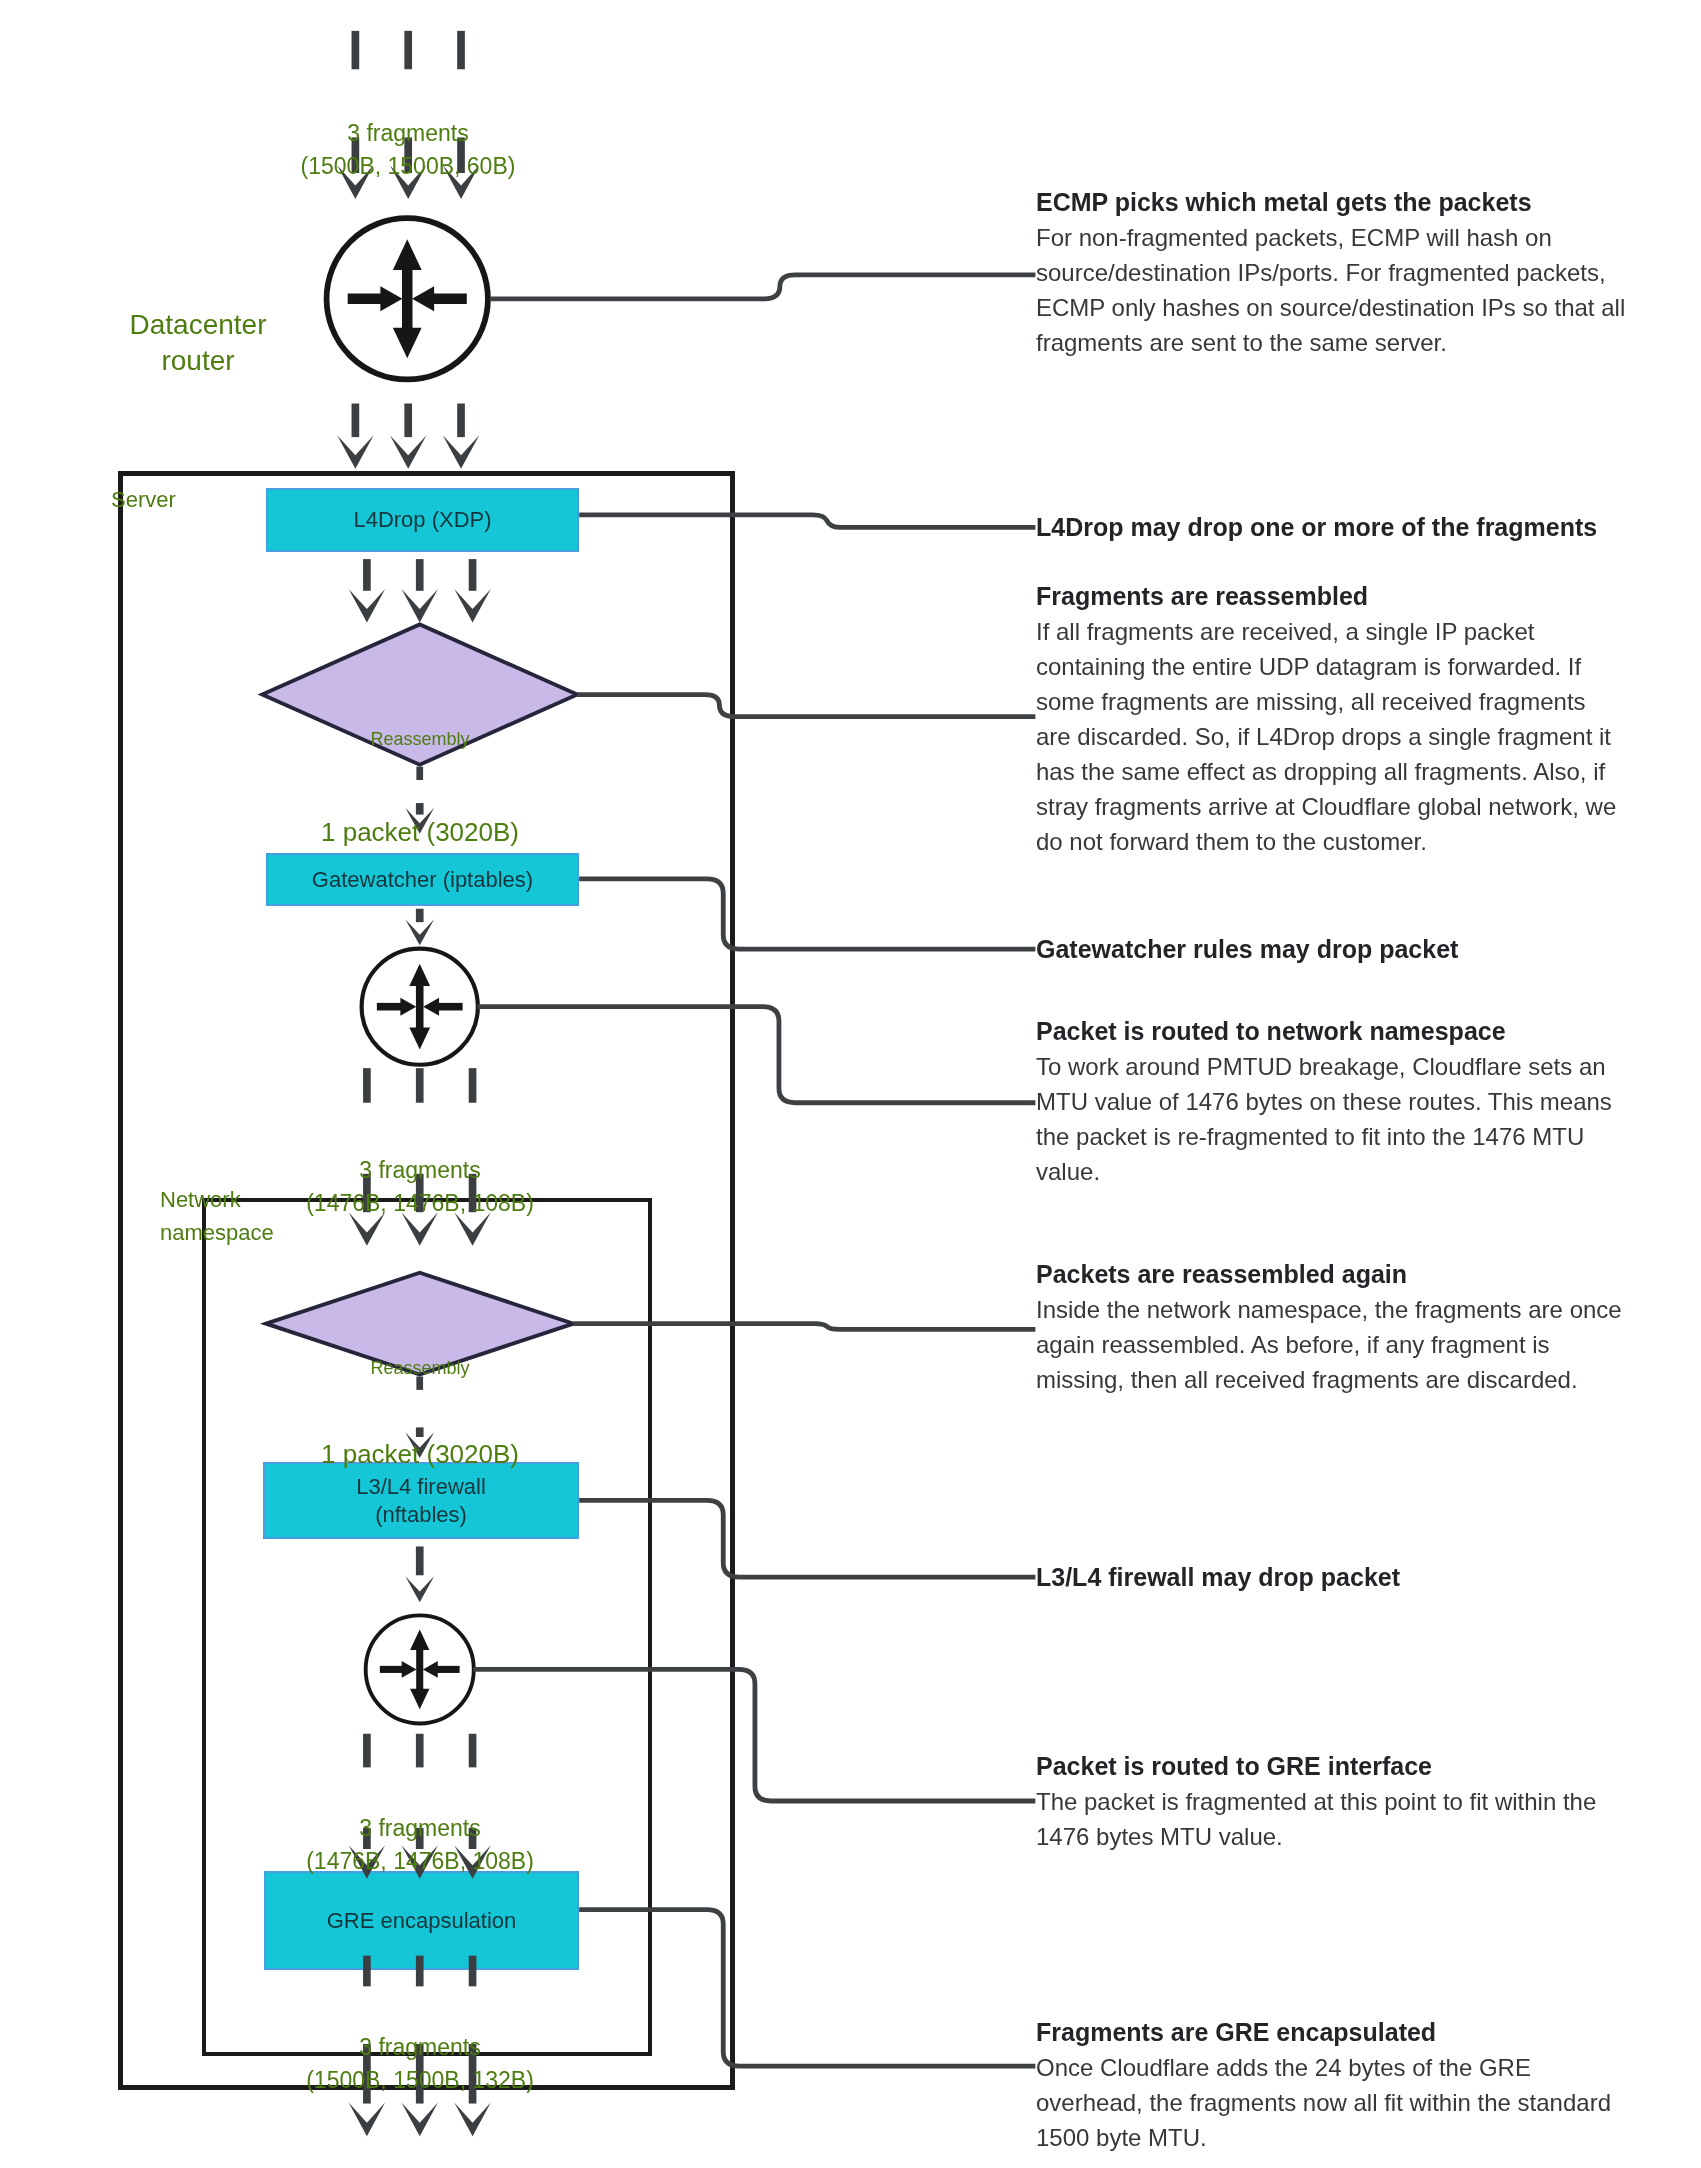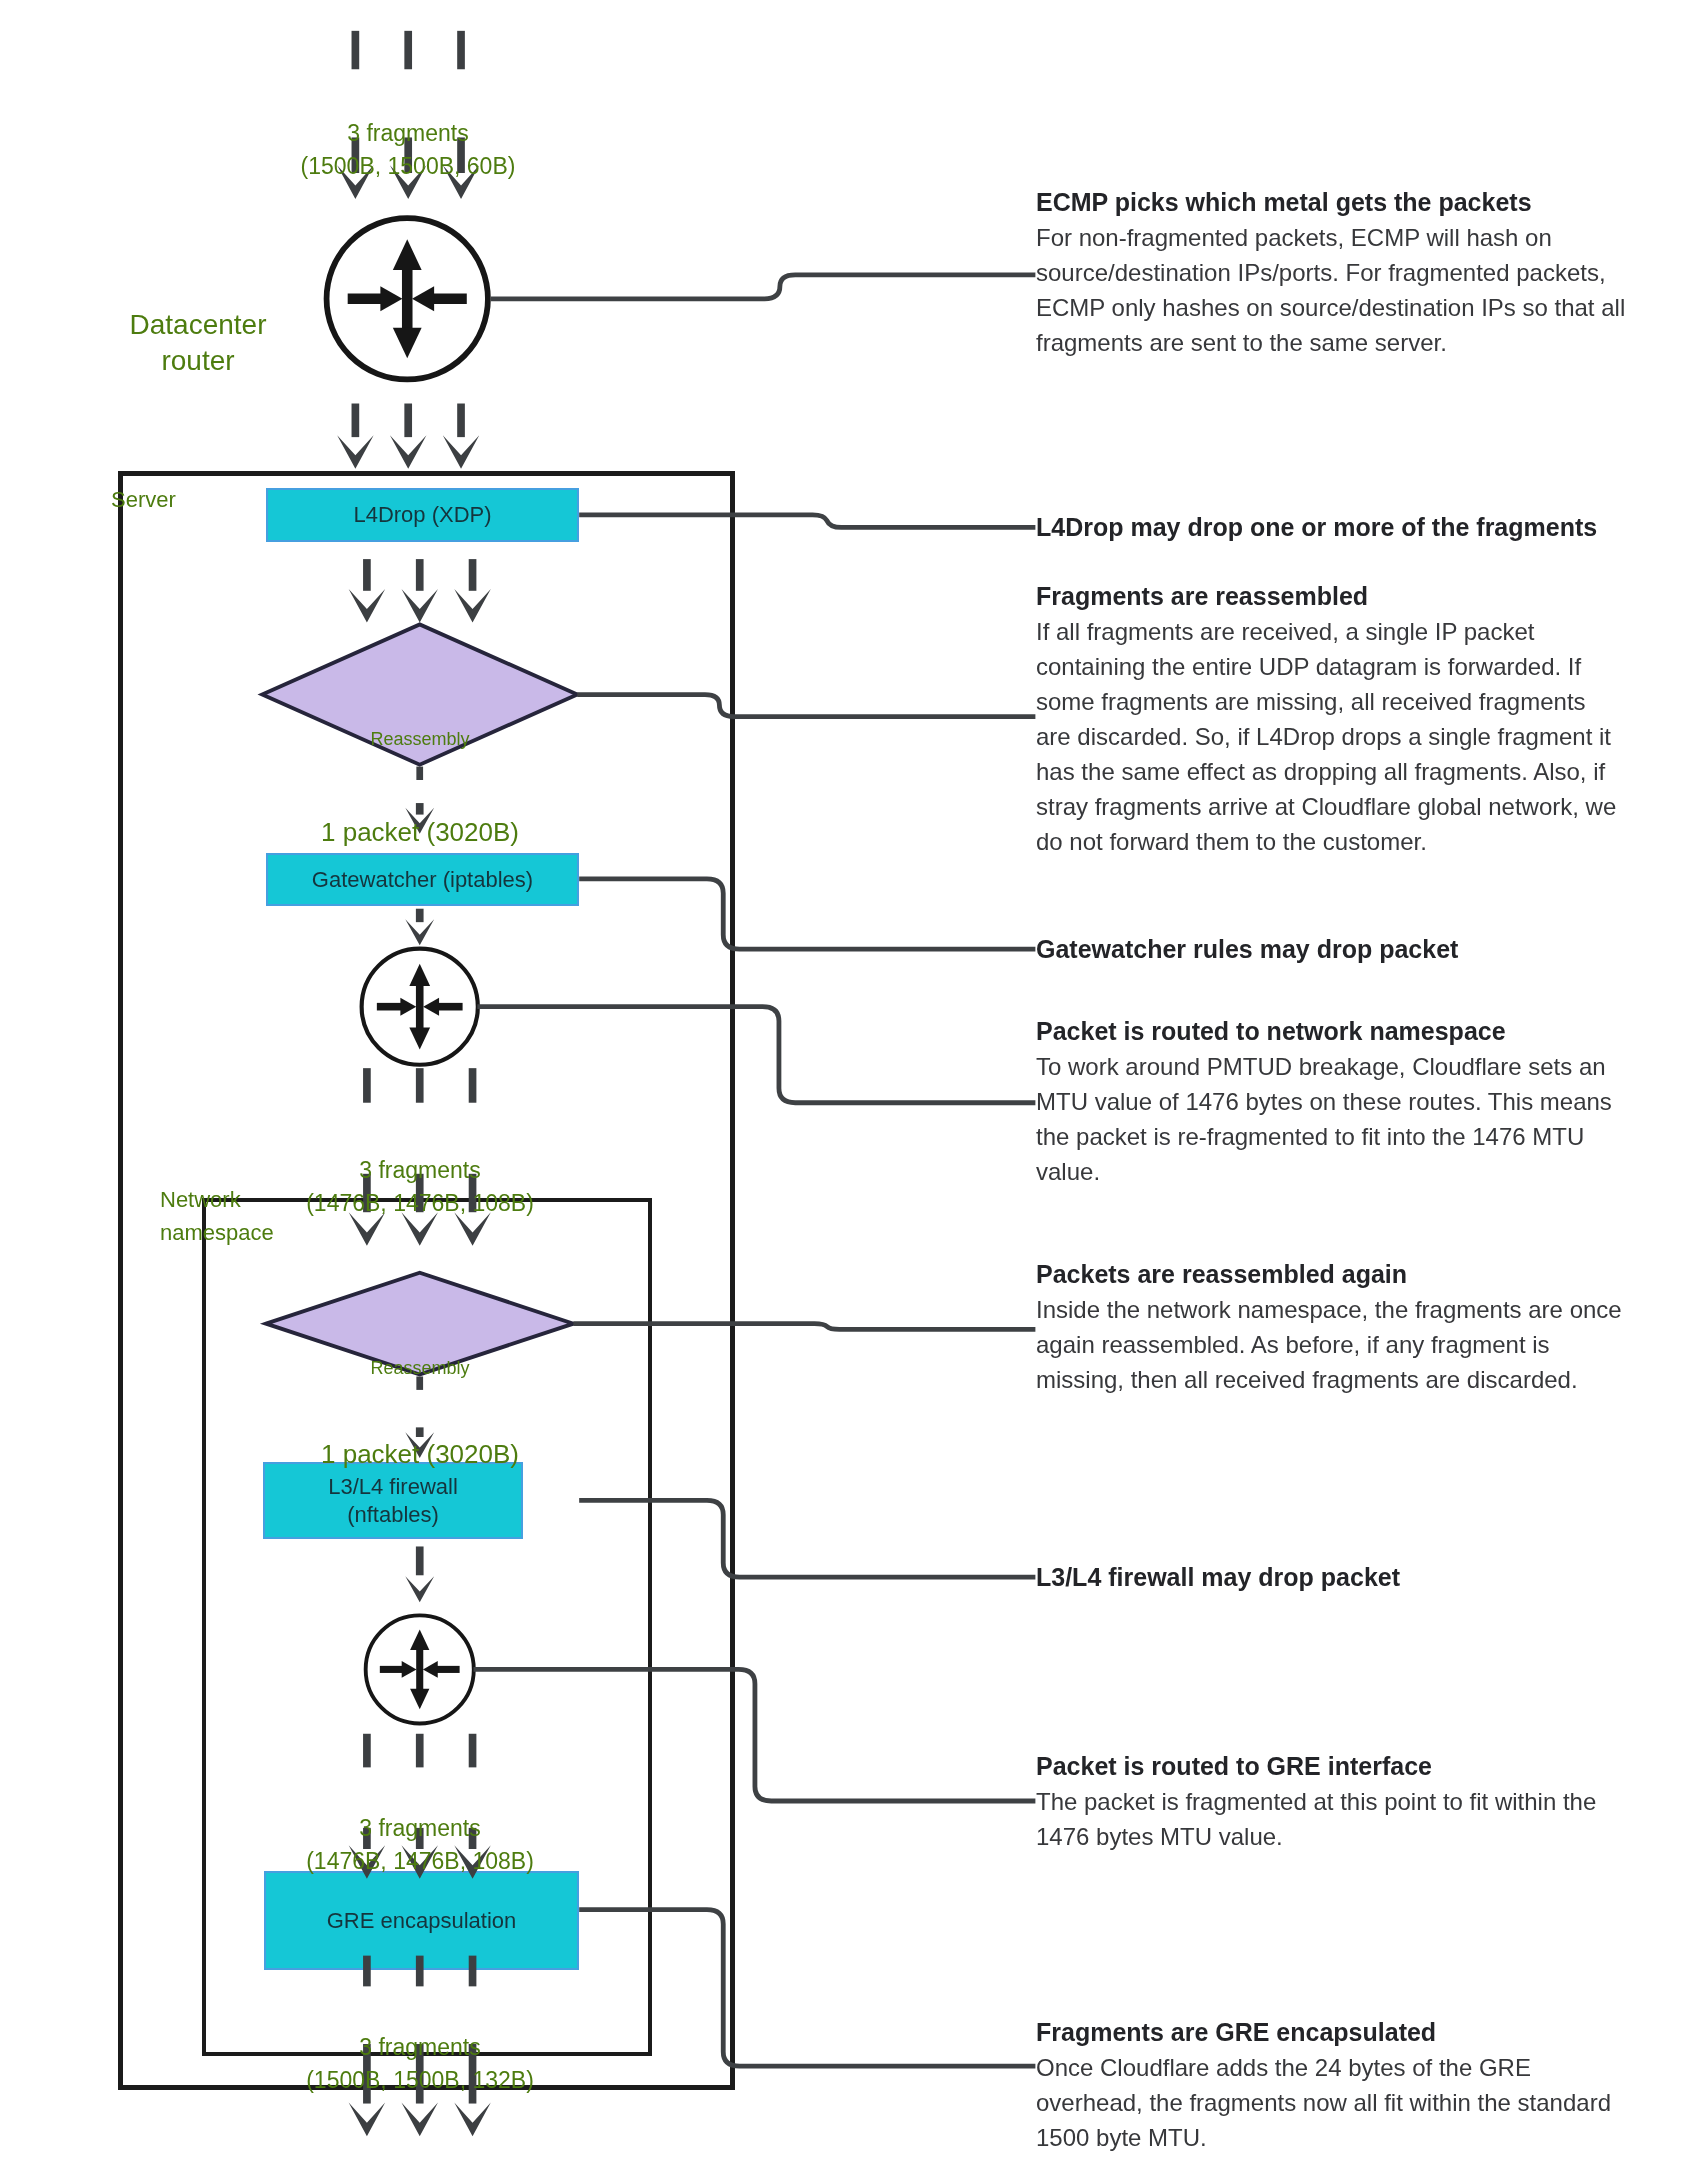--- a/index.html
+++ b/index.html
@@ -32,27 +32,27 @@
   .ann .bd { font-size:24px; line-height:35px; color:#37383b; white-space:pre; }
 </style>
 </head>
 <body>
 
 <div class="canvas">
 
   <div class="frame" style="left:118px; top:471px; width:617px; height:1619px;"></div>
   <div class="frame ns" style="left:202px; top:1198px; width:450px; height:858px;"></div>
 
-  <div class="node" style="left:266px; top:488px; width:313px; height:54px;">
+  <div class="node" style="left:266px; top:488px; width:313px; height:64px;">
     <span>L4Drop (XDP)</span>
   </div>
   <div class="node" style="left:266px; top:853px; width:313px; height:53px;">
     <span>Gatewatcher (iptables)</span>
   </div>
-  <div class="node" style="left:263px; top:1462px; width:260px; height:77px;">
+  <div class="node" style="left:263px; top:1462px; width:316px; height:77px;">
     <span>L3/L4 firewall
 (nftables)</span>
   </div>
   <div class="node" style="left:264px; top:1871px; width:315px; height:99px;">
     <span>GRE encapsulation</span>
   </div>
 
   <svg class="svg-layer" width="1701" height="2168" viewBox="0 0 1771 2257">
     <defs>
       <g id="router-core">

